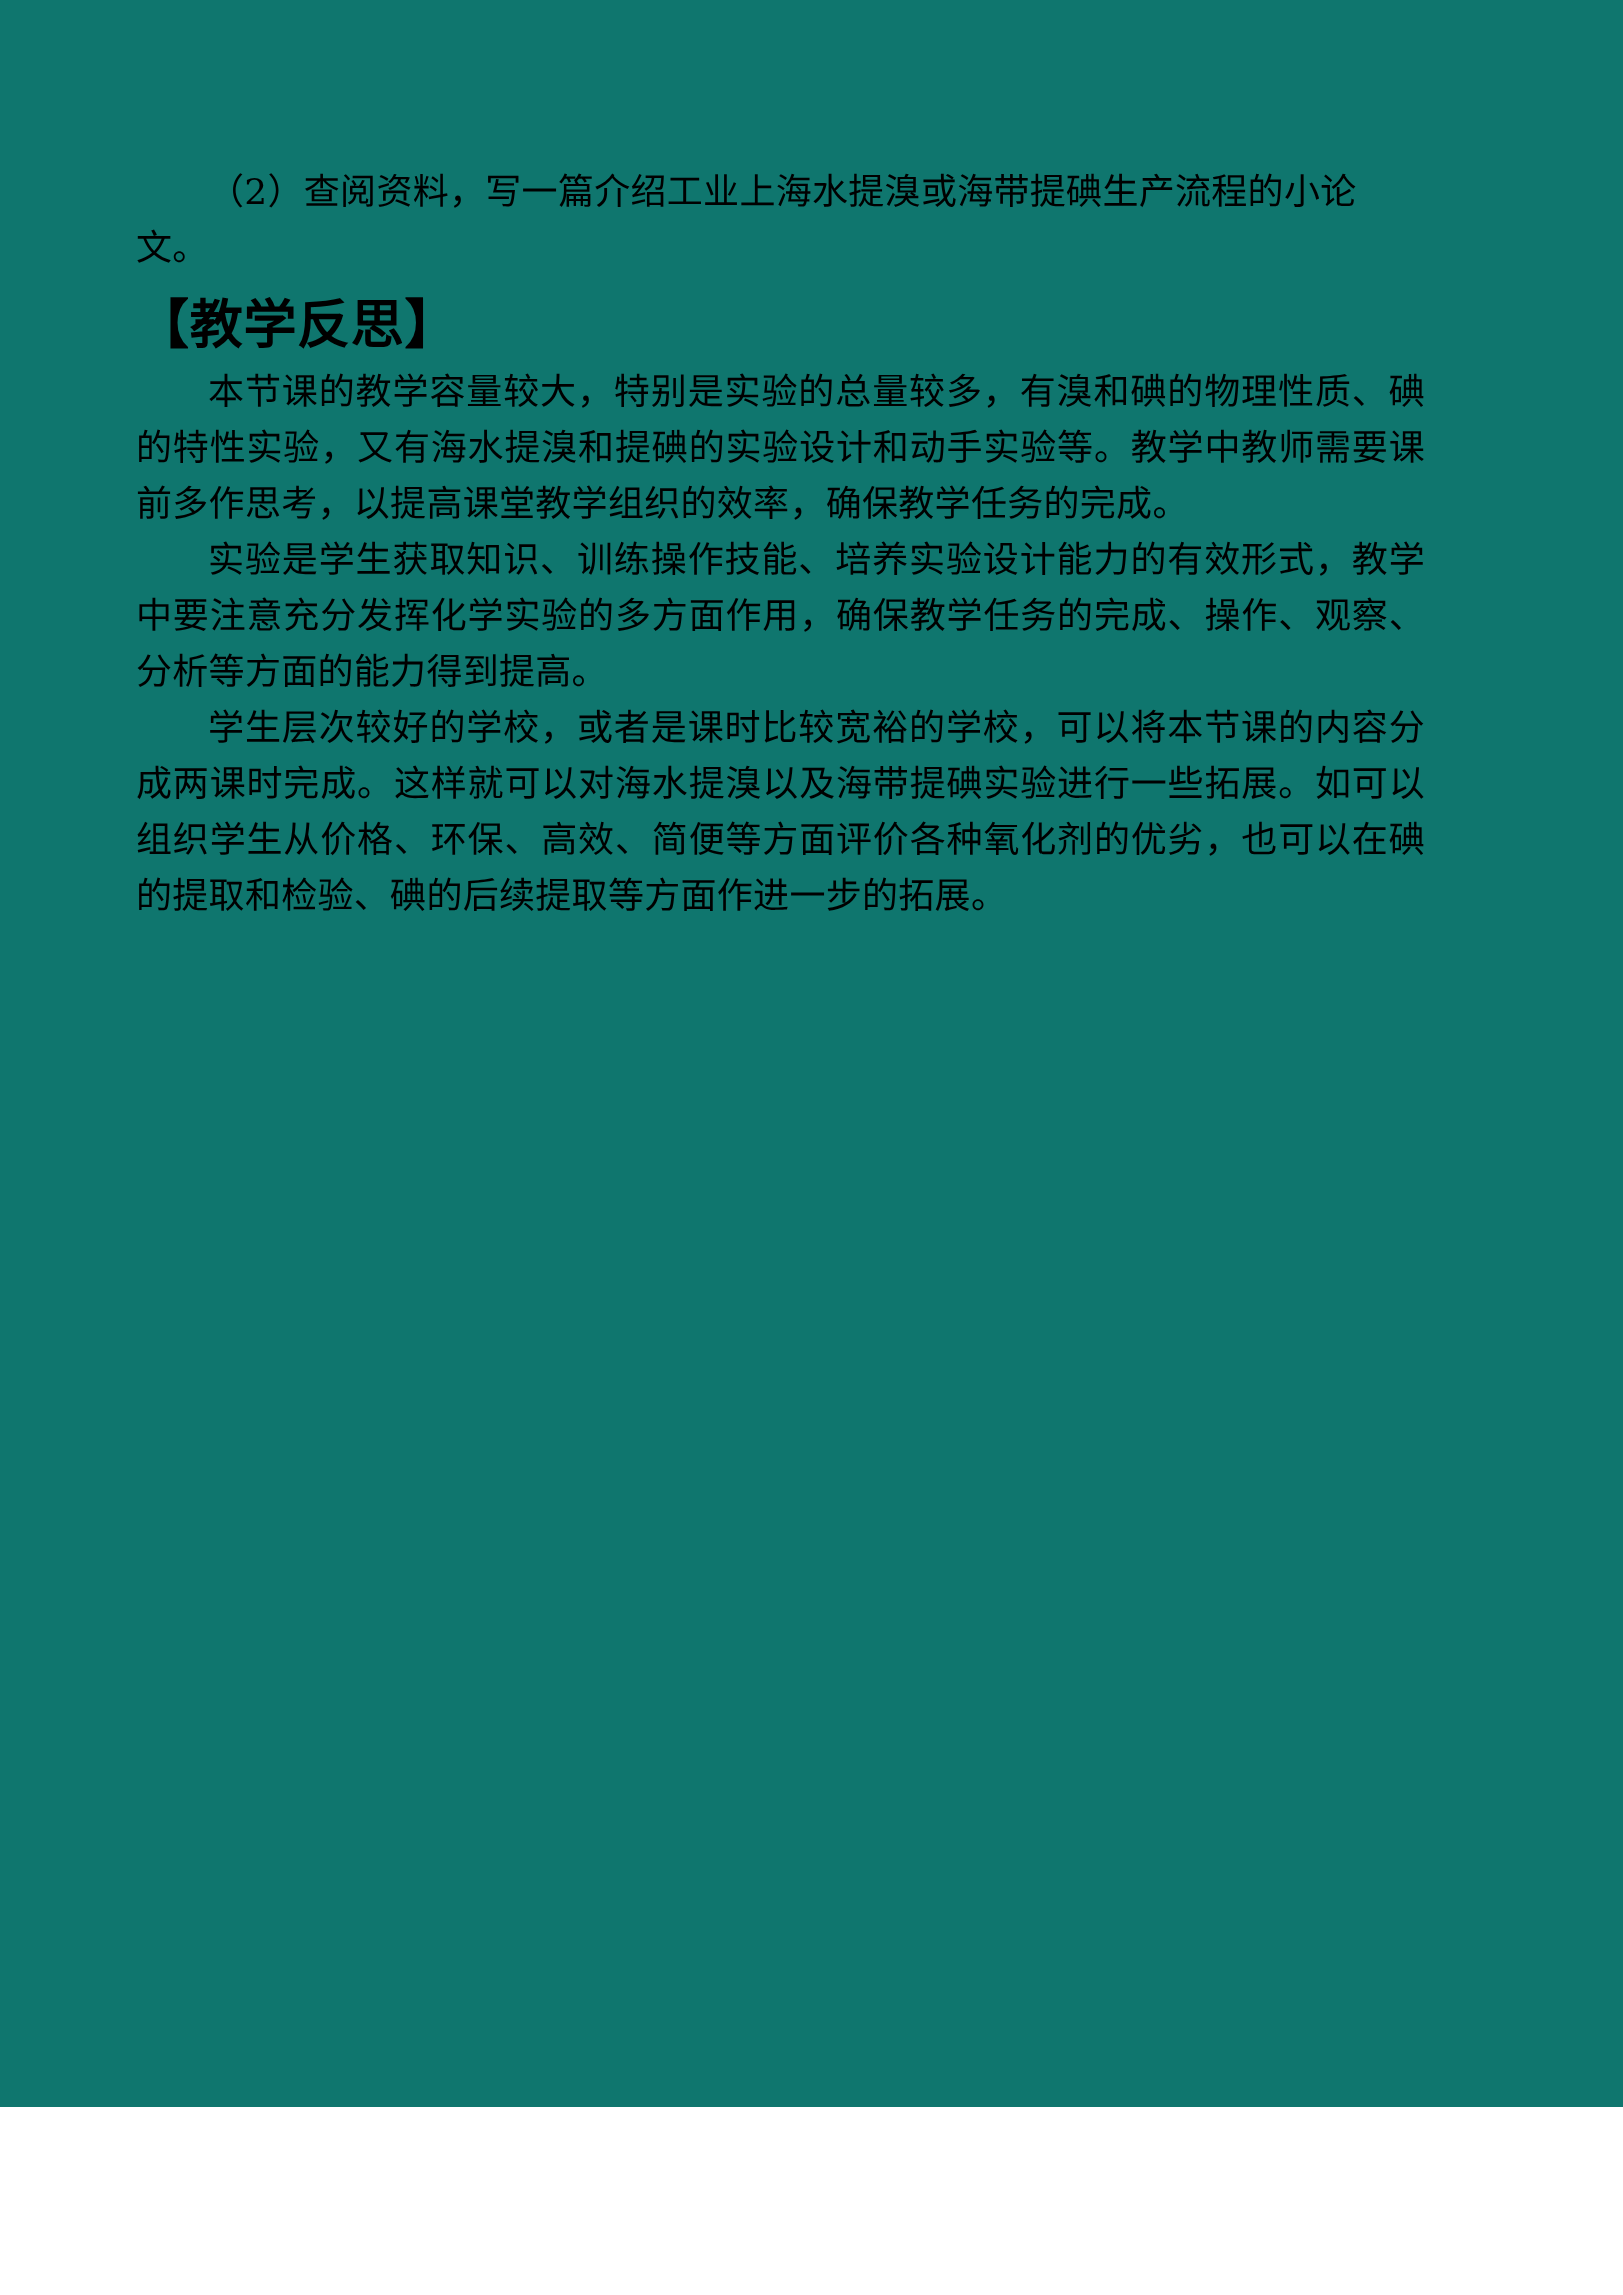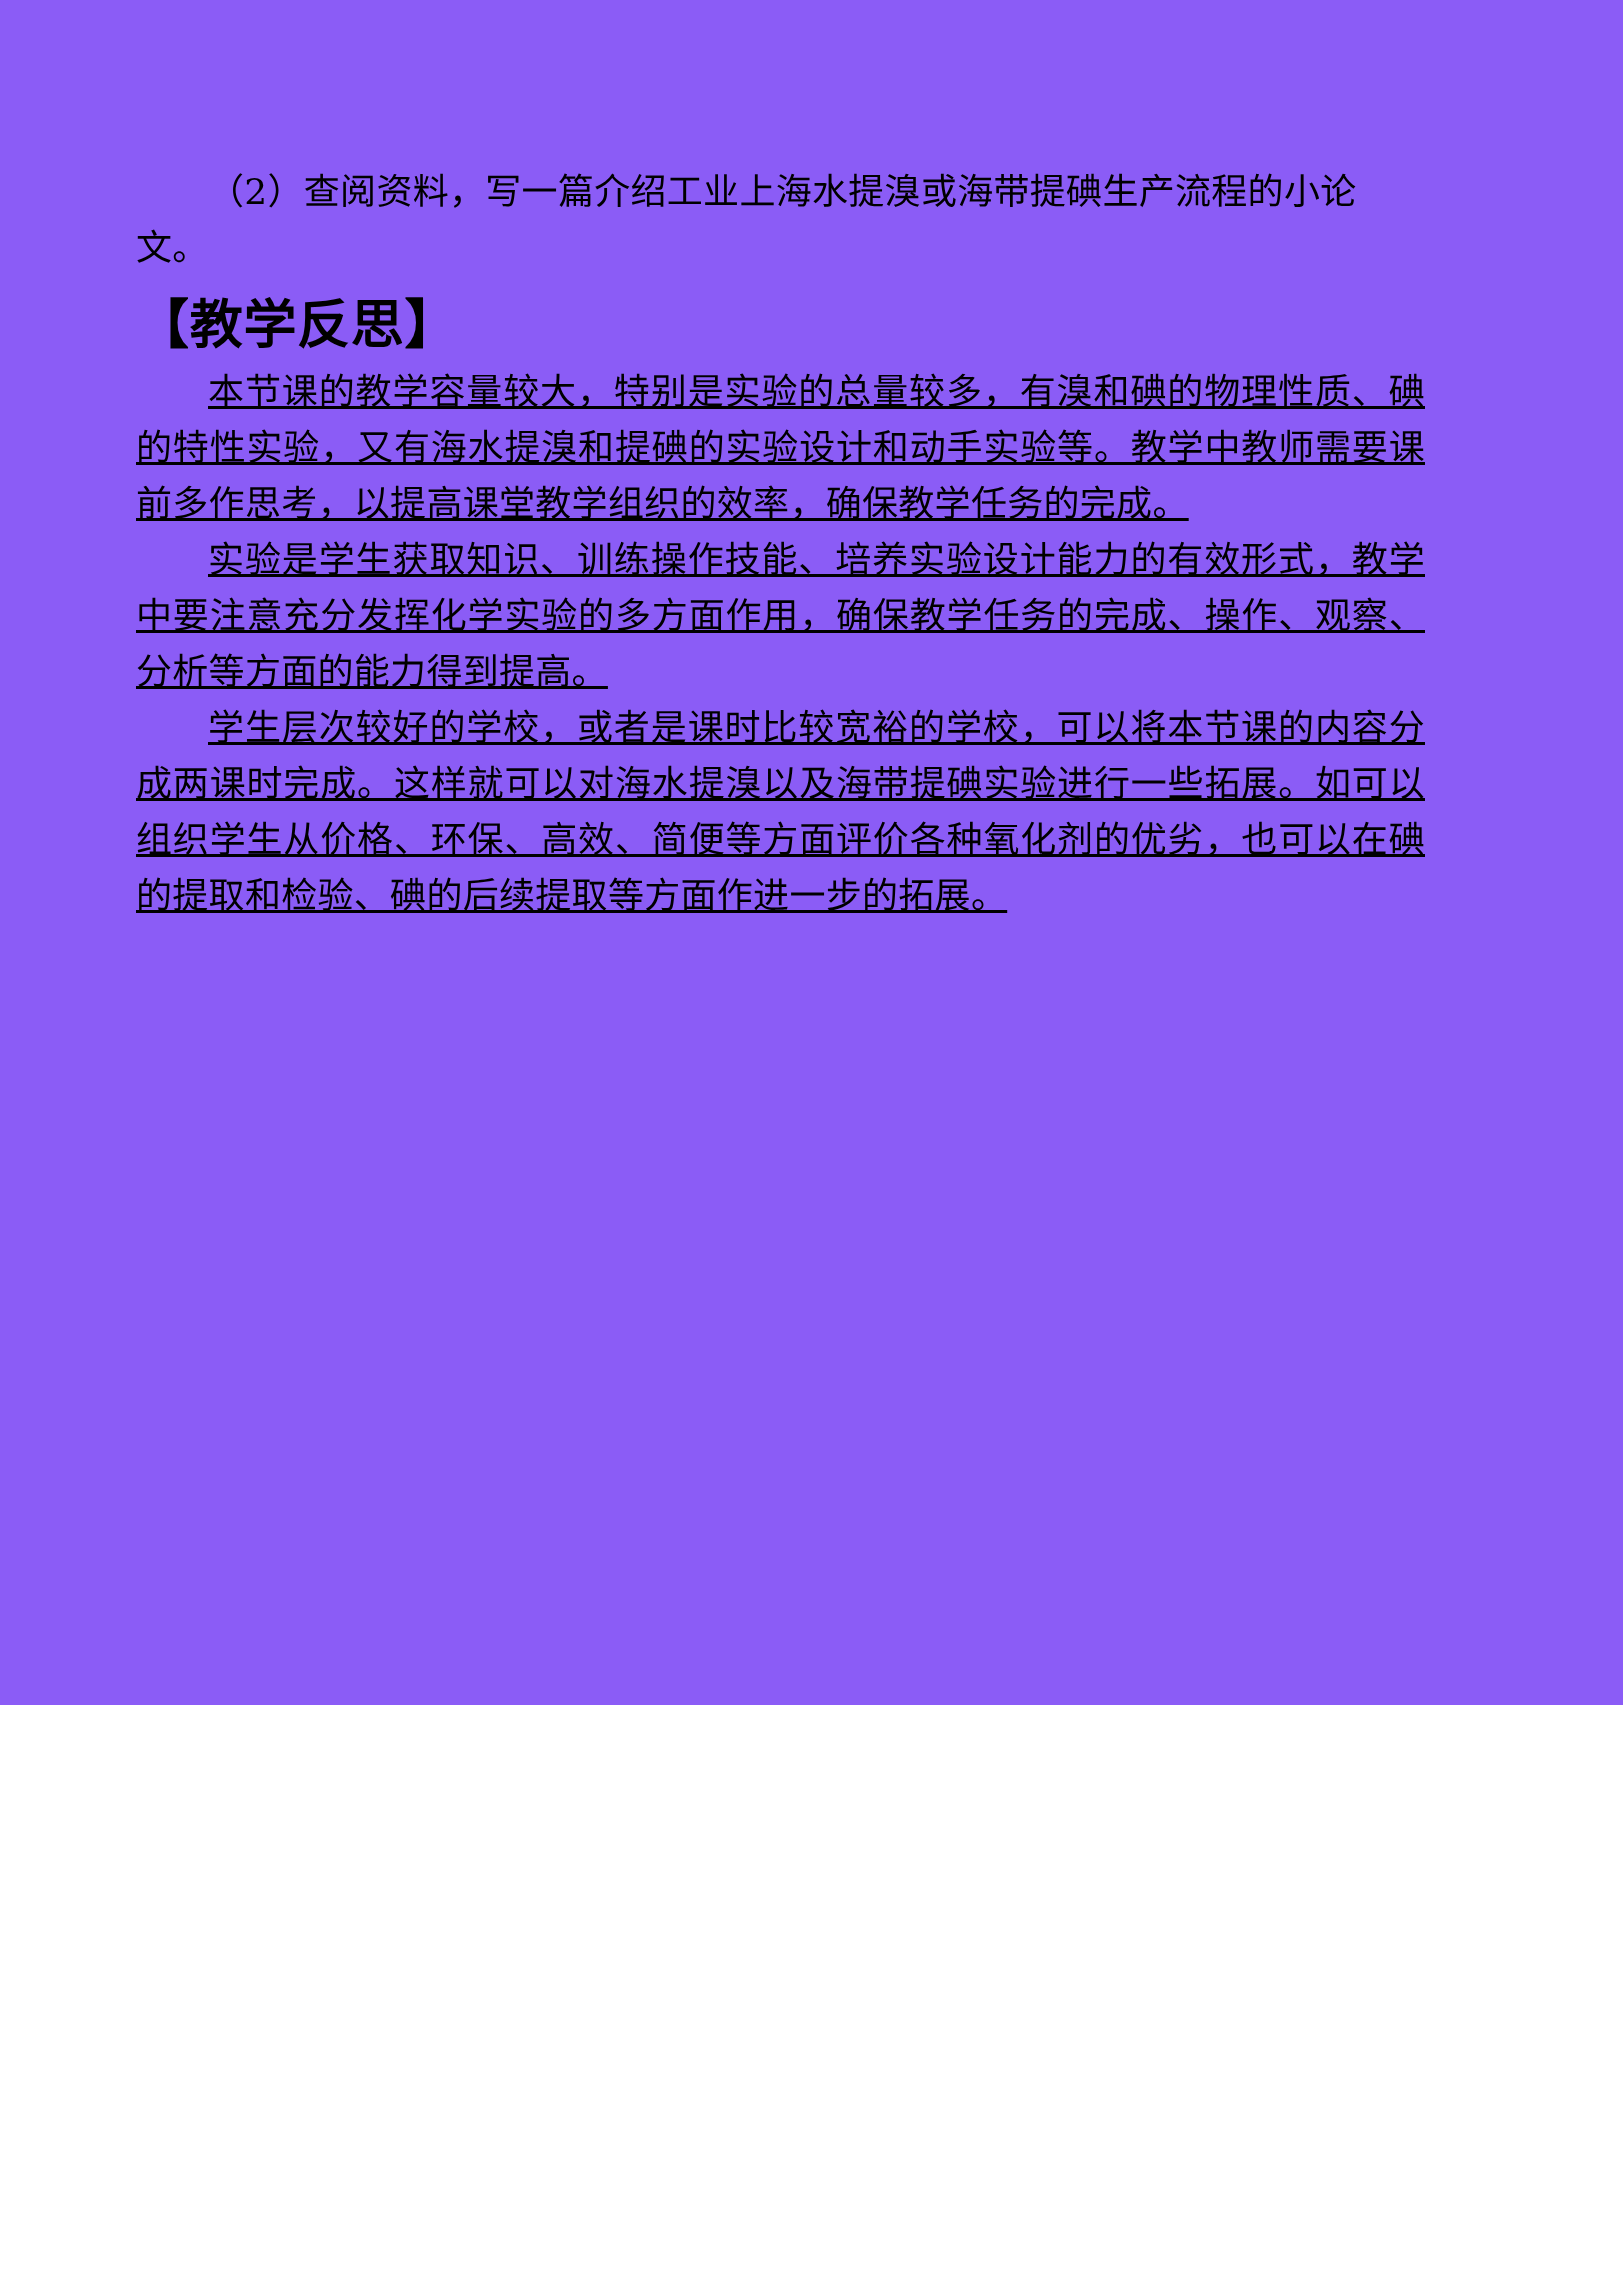--- a/index.html
+++ b/index.html
@@ -8,42 +8,41 @@
     padding: 0;
     background: #ffffff;
   }
   body {
     font-family: "DejaVu Serif", "Liberation Serif", serif;
     color: #000000;
   }
   .page {
     position: relative;
     width: 1623px;
-    height: 1705px;
-    background: #8b5cf6;
+    height: 2107px;
+    background: #0f766e;
     box-sizing: border-box;
     overflow: hidden;
   }
   .content {
     position: absolute;
     left: 136px;
     top: 164px;
     width: 1289px;
   }
   
   .para {
     font-size: 36px;
     line-height: 56px;
     text-align: justify;
     text-justify: inter-character;
     letter-spacing: 0.3px;
     margin: 0;
     text-indent: 2em;
     font-family: "DejaVu Serif", "Liberation Serif", serif;
-    text-decoration: underline;
   }
   .numbered-item {
     font-size: 36px;
     line-height: 56px;
     margin: 0 0 0 0;
     text-indent: 2em;
     text-align: left;
     letter-spacing: 0.3px;
   }
   .section-heading {

